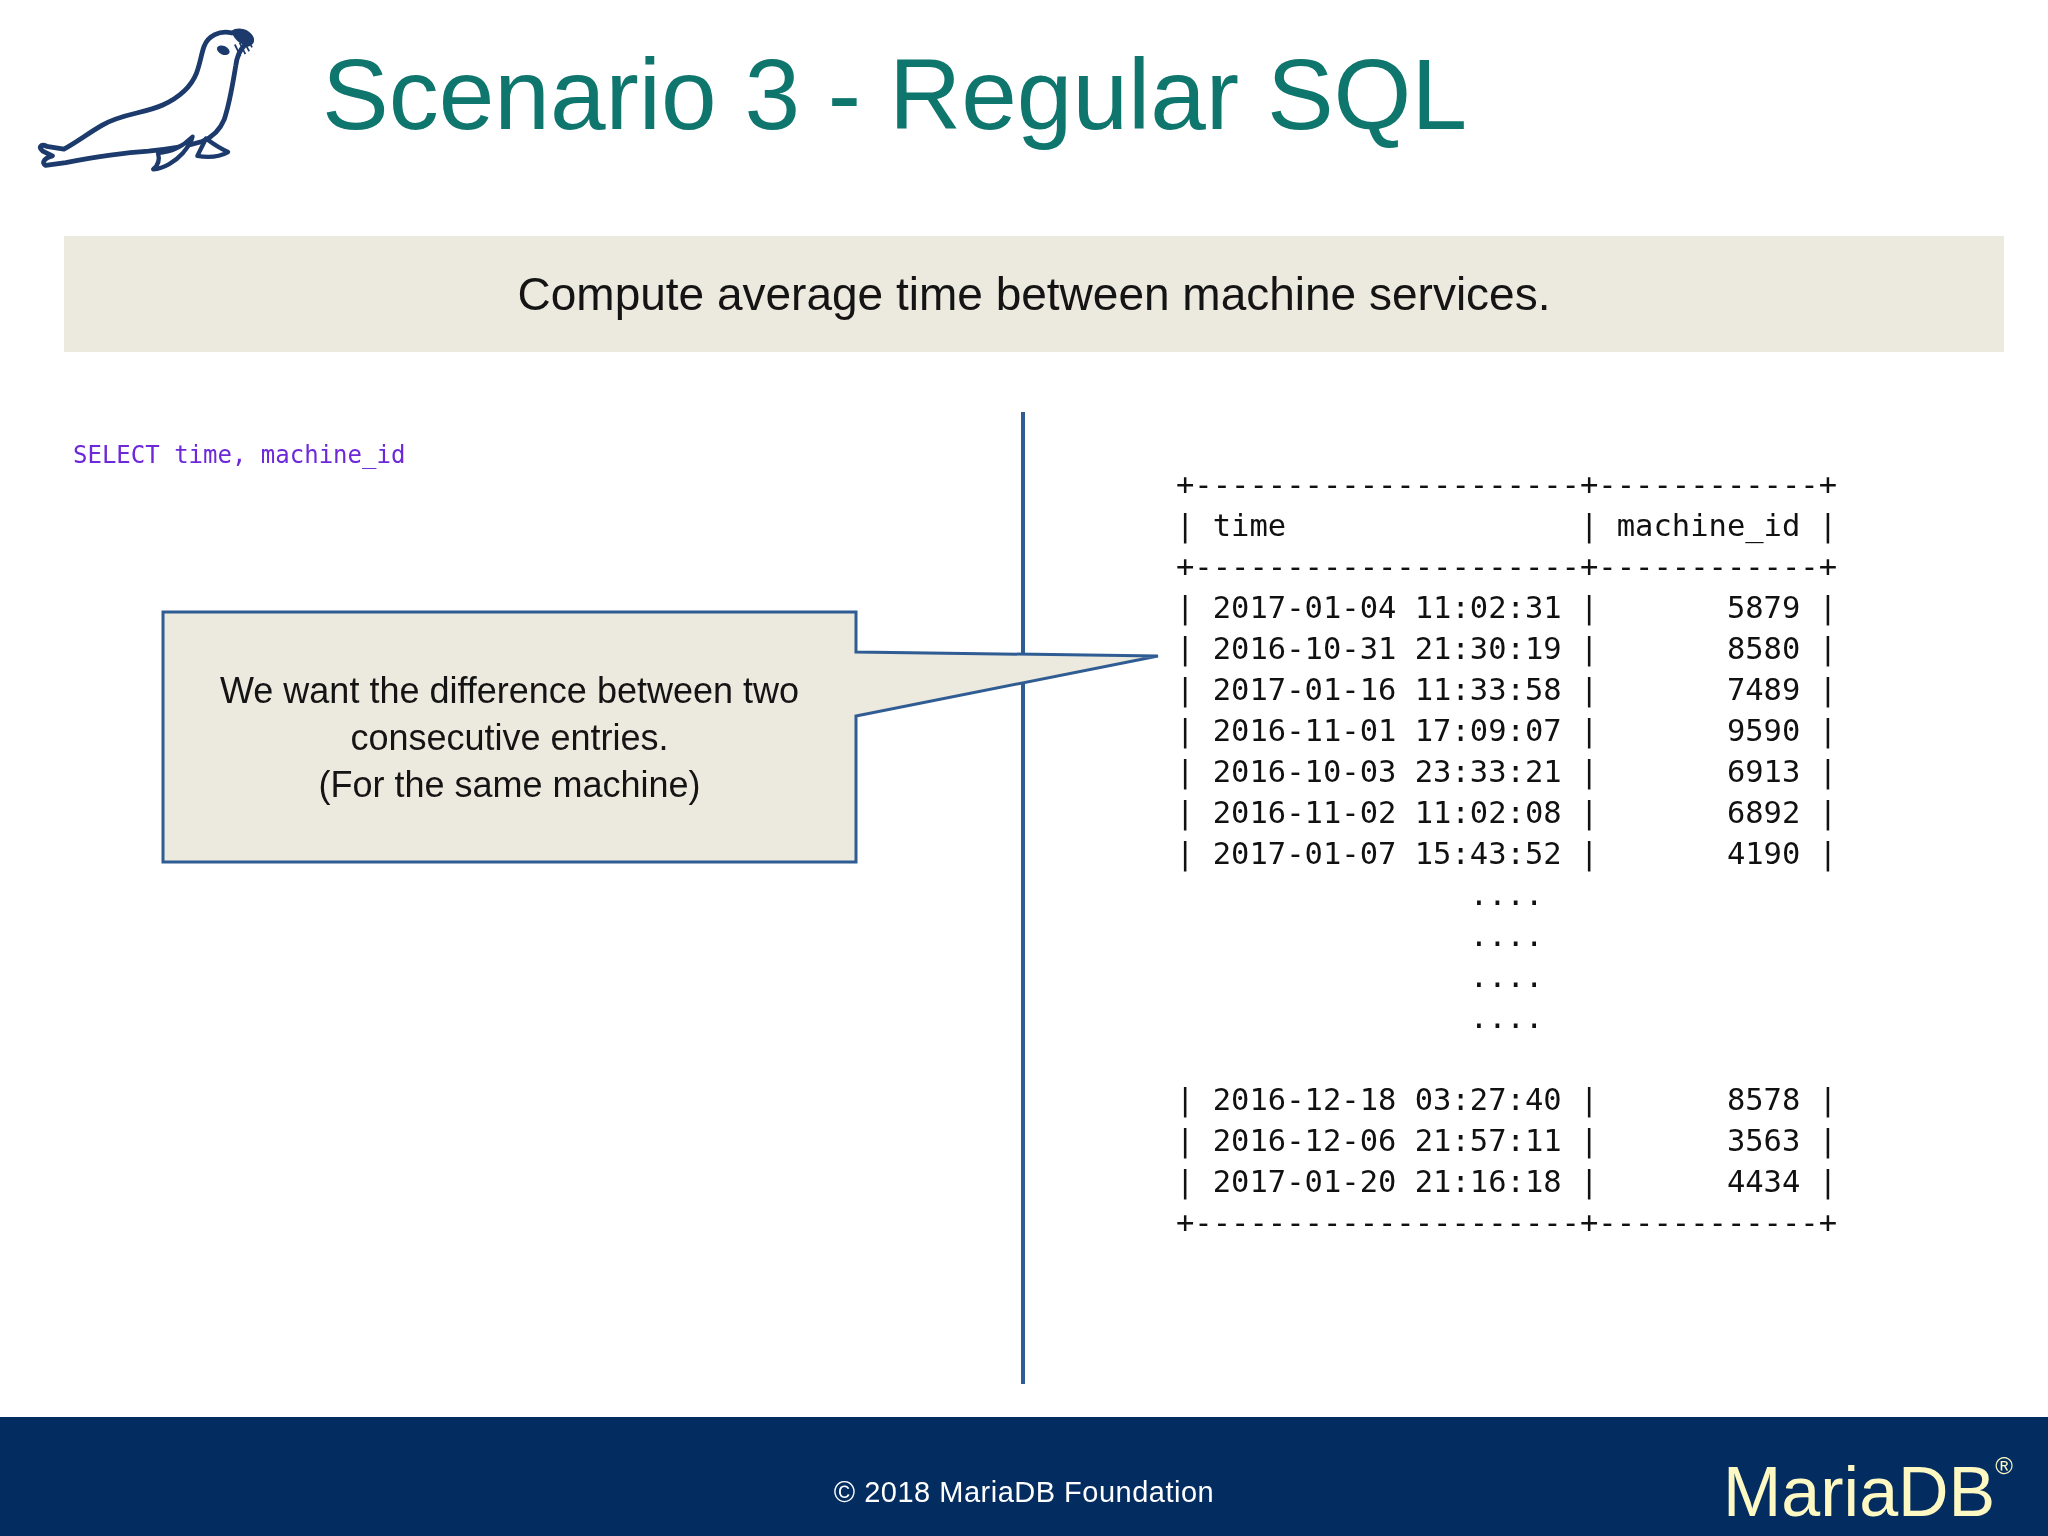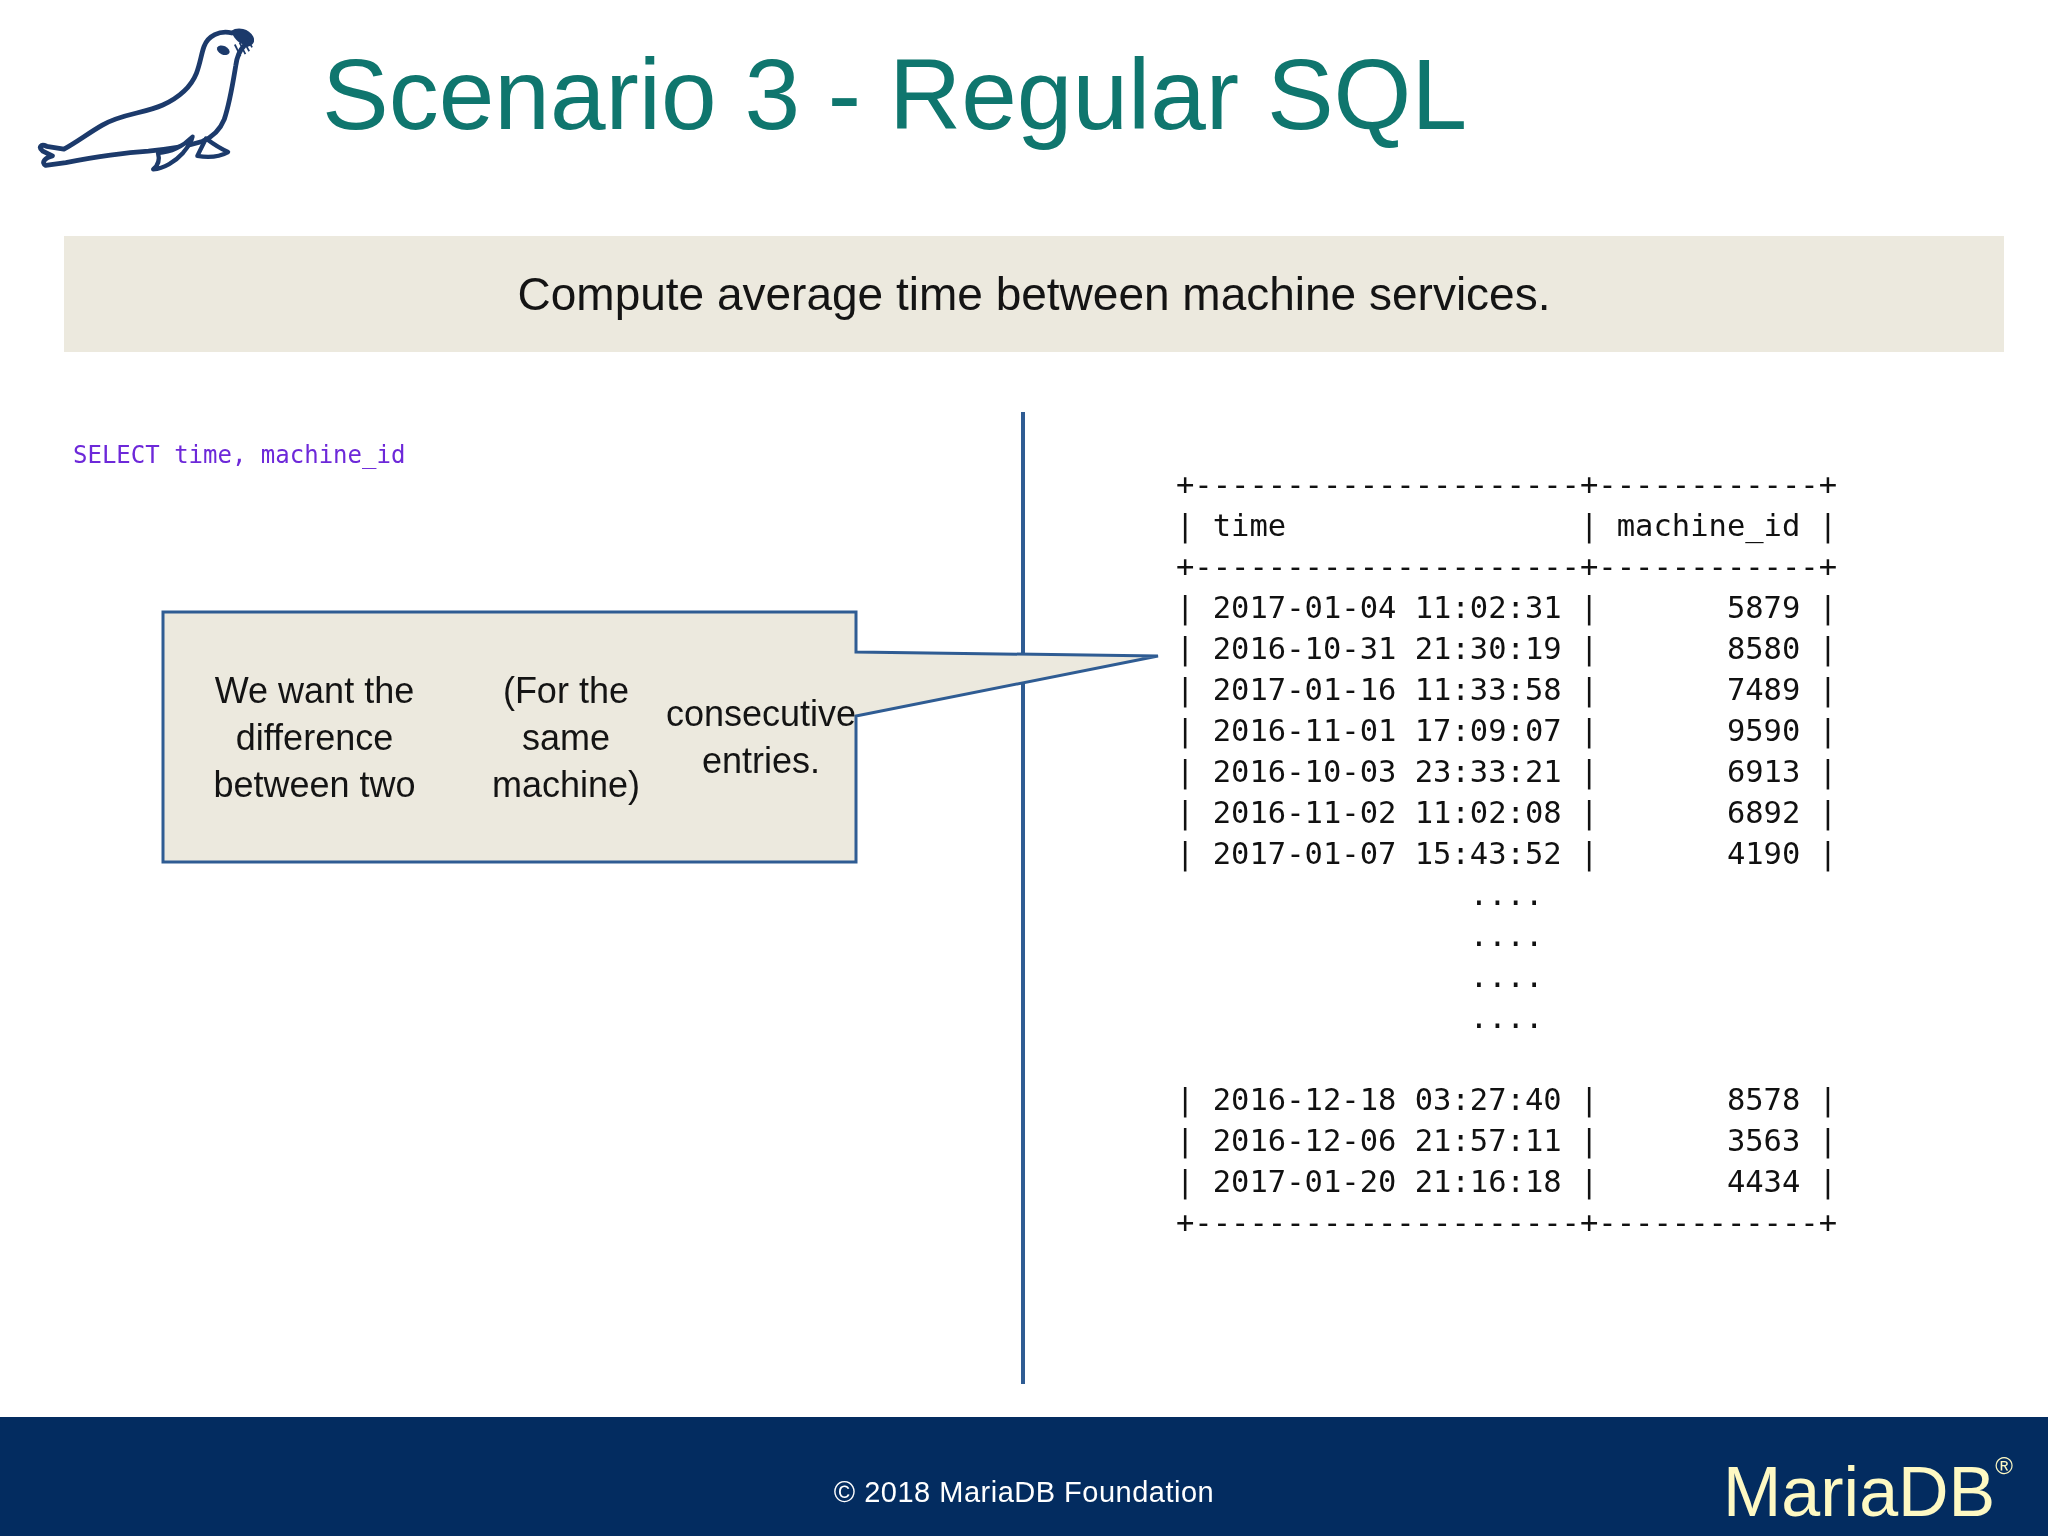--- a/index.html
+++ b/index.html
@@ -22,21 +22,21 @@
     font-family:"DejaVu Sans Mono","Liberation Mono",monospace;
     font-size:24px;line-height:47px;color:#6d28d9;white-space:pre;
   }
   .divider-line{
     position:absolute;left:1021px;top:412px;width:4px;height:972px;
     background:#2F5C93;z-index:1;
   }
   .callout-svg{position:absolute;left:148px;top:596px;width:1036px;height:284px;z-index:2;}
   .callout-text{
     position:absolute;left:163px;top:612px;width:693px;height:250px;z-index:3;
-    display:flex;flex-direction:row;align-items:center;justify-content:center;
+    display:flex;flex-direction:column;align-items:center;justify-content:center;
     font-size:36px;line-height:47px;text-align:center;color:#141414;
   }
   .result-table{
     position:absolute;left:1176px;top:433px;z-index:1;
     font-family:"DejaVu Sans Mono","Liberation Mono",monospace;
     font-size:30.5px;line-height:41px;color:#111;white-space:pre;
   }
   .footer-bar{
     position:absolute;left:0;top:1417px;width:2048px;height:150px;
     background:#032C60;z-index:4;
@@ -83,22 +83,22 @@
 <div class="sql-code"><div>SELECT time, machine_id</div></div>
 
 <div class="divider-line"></div>
 
 <svg class="callout-svg" viewBox="148 596 1036 284">
   <polygon points="163,612 856,612 856,652 1158,656 856,716 856,862 163,862" fill="#ECE9DE" stroke="#2F5C93" stroke-width="3" stroke-linejoin="miter"></polygon>
 </svg>
 
 <div class="callout-text">
   <div>We want the difference between two</div>
+  <div>consecutive entries.</div>
   <div>(For the same machine)</div>
-  <div>consecutive entries.</div>
 </div>
 
 <pre class="result-table">+---------------------+------------+
 | time                | machine_id |
 +---------------------+------------+
 | 2017-01-04 11:02:31 |       5879 |
 | 2016-10-31 21:30:19 |       8580 |
 | 2017-01-16 11:33:58 |       7489 |
 | 2016-11-01 17:09:07 |       9590 |
 | 2016-10-03 23:33:21 |       6913 |

